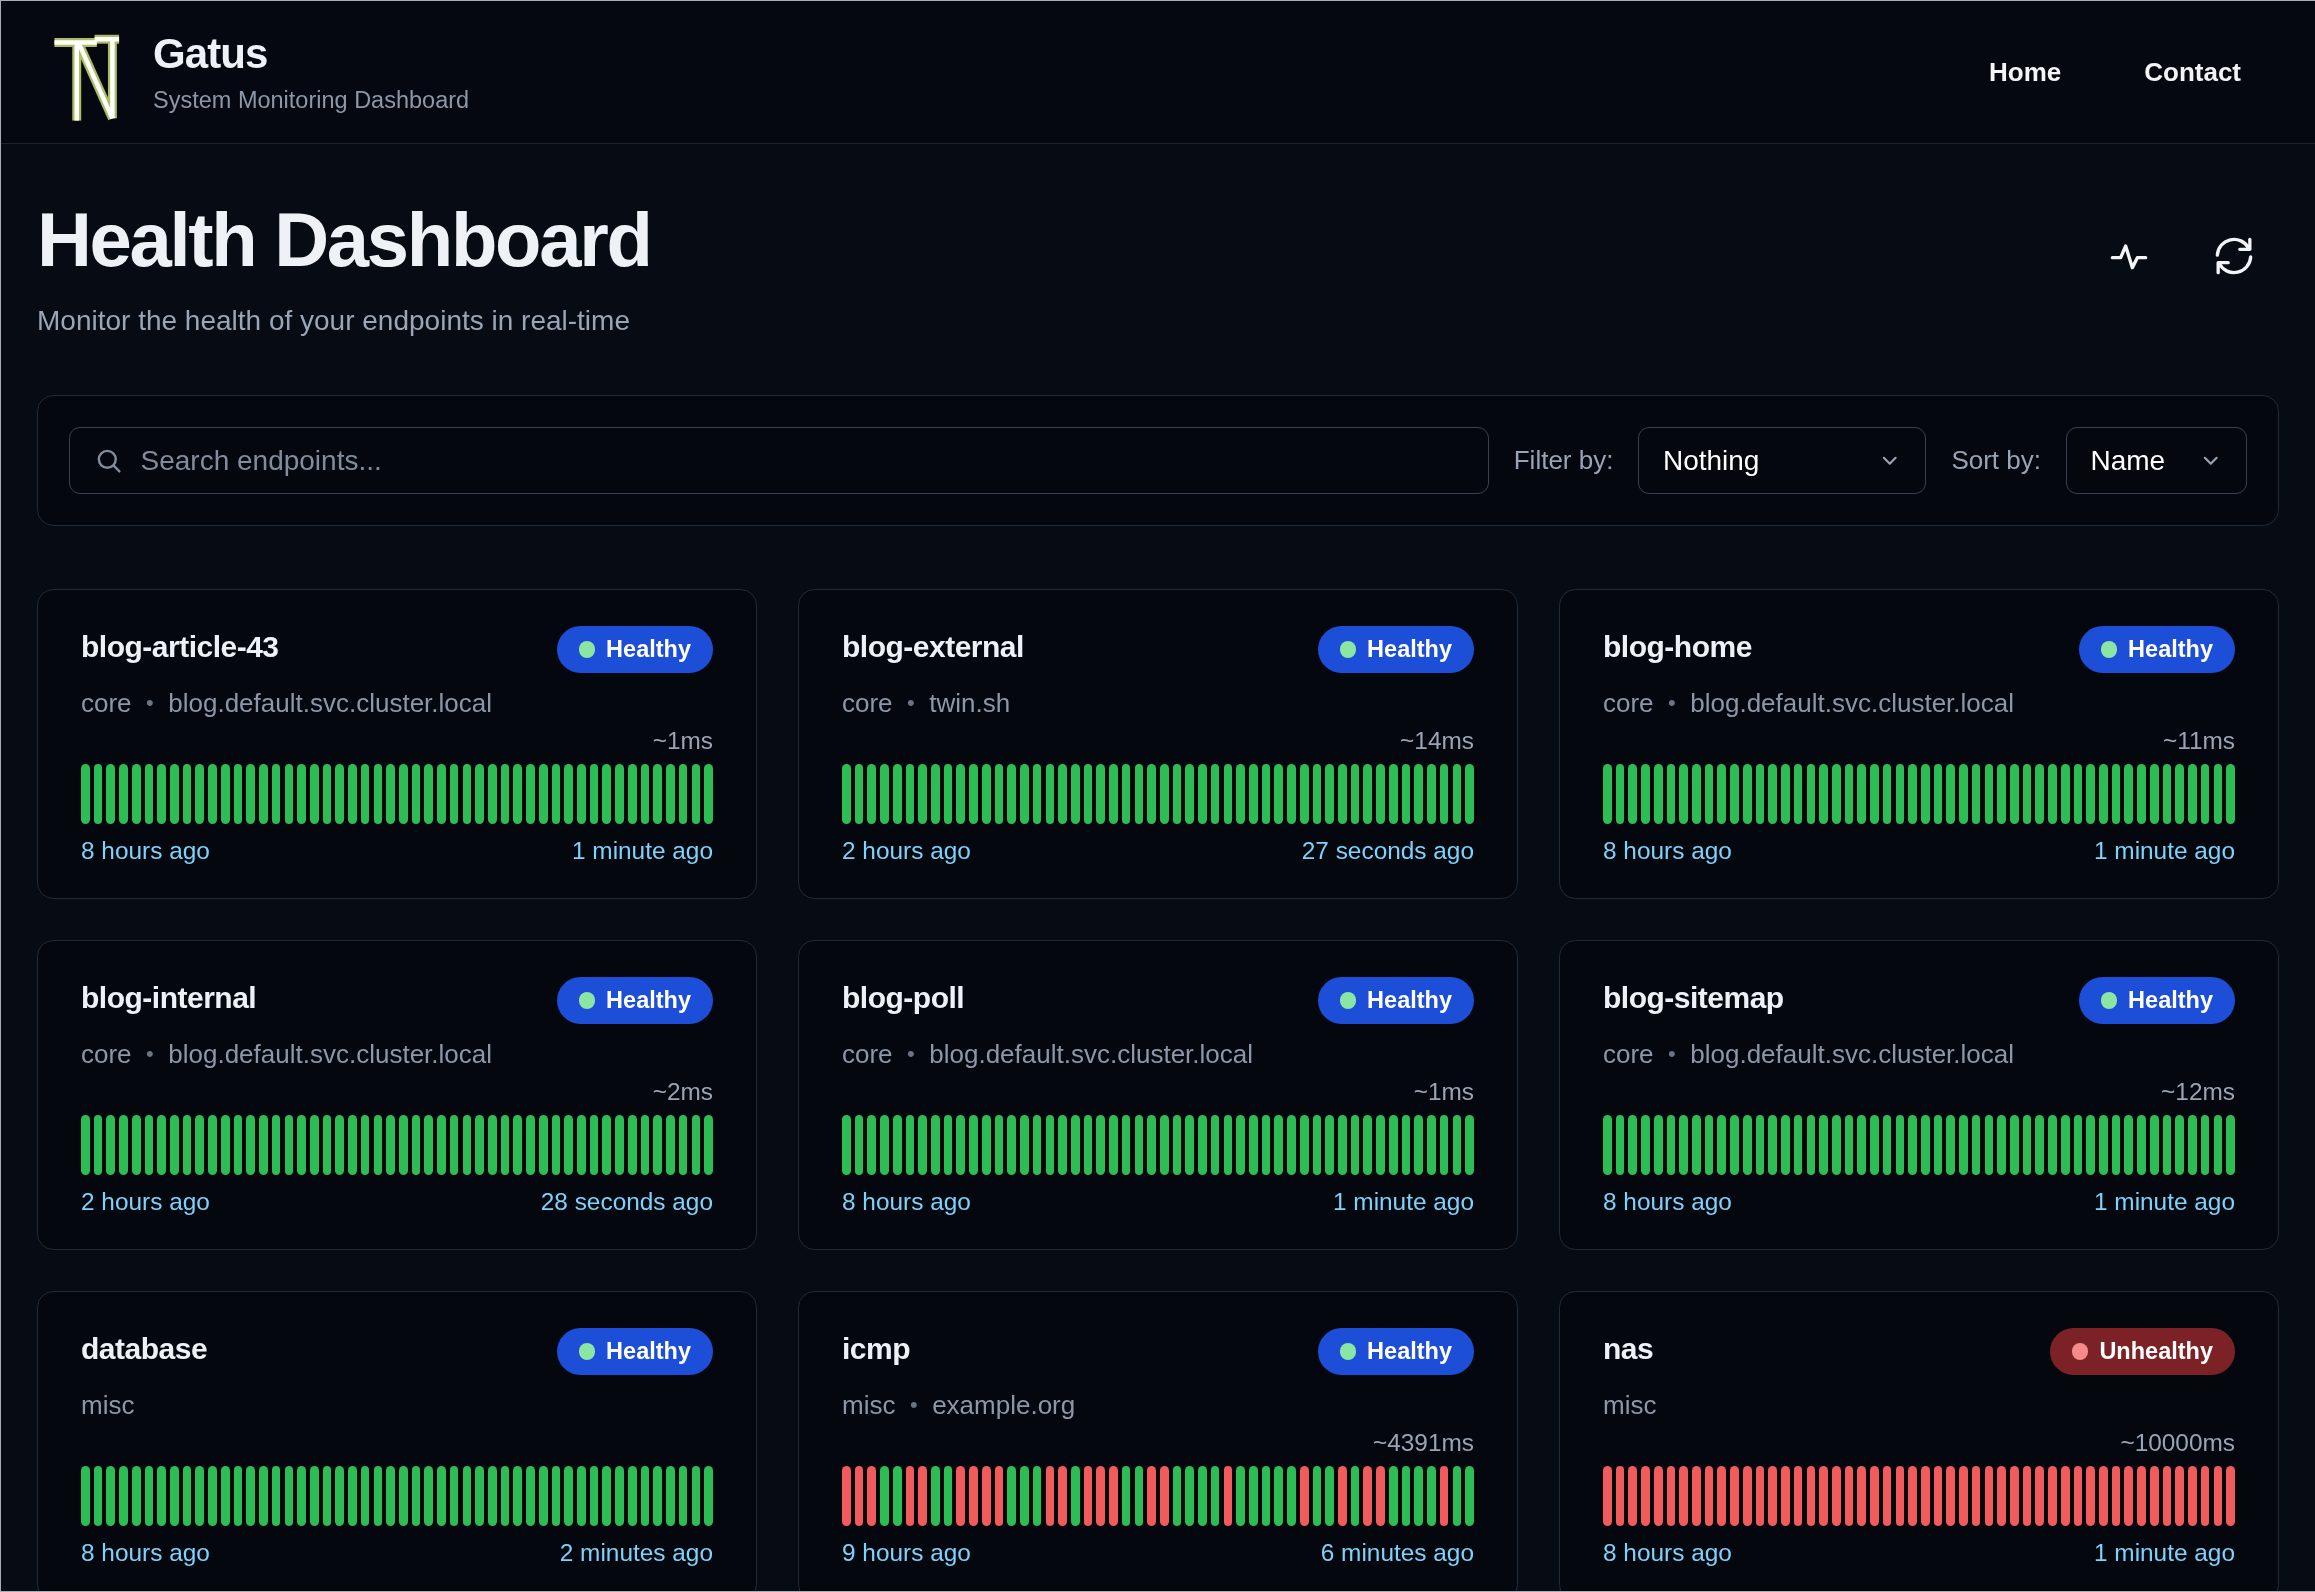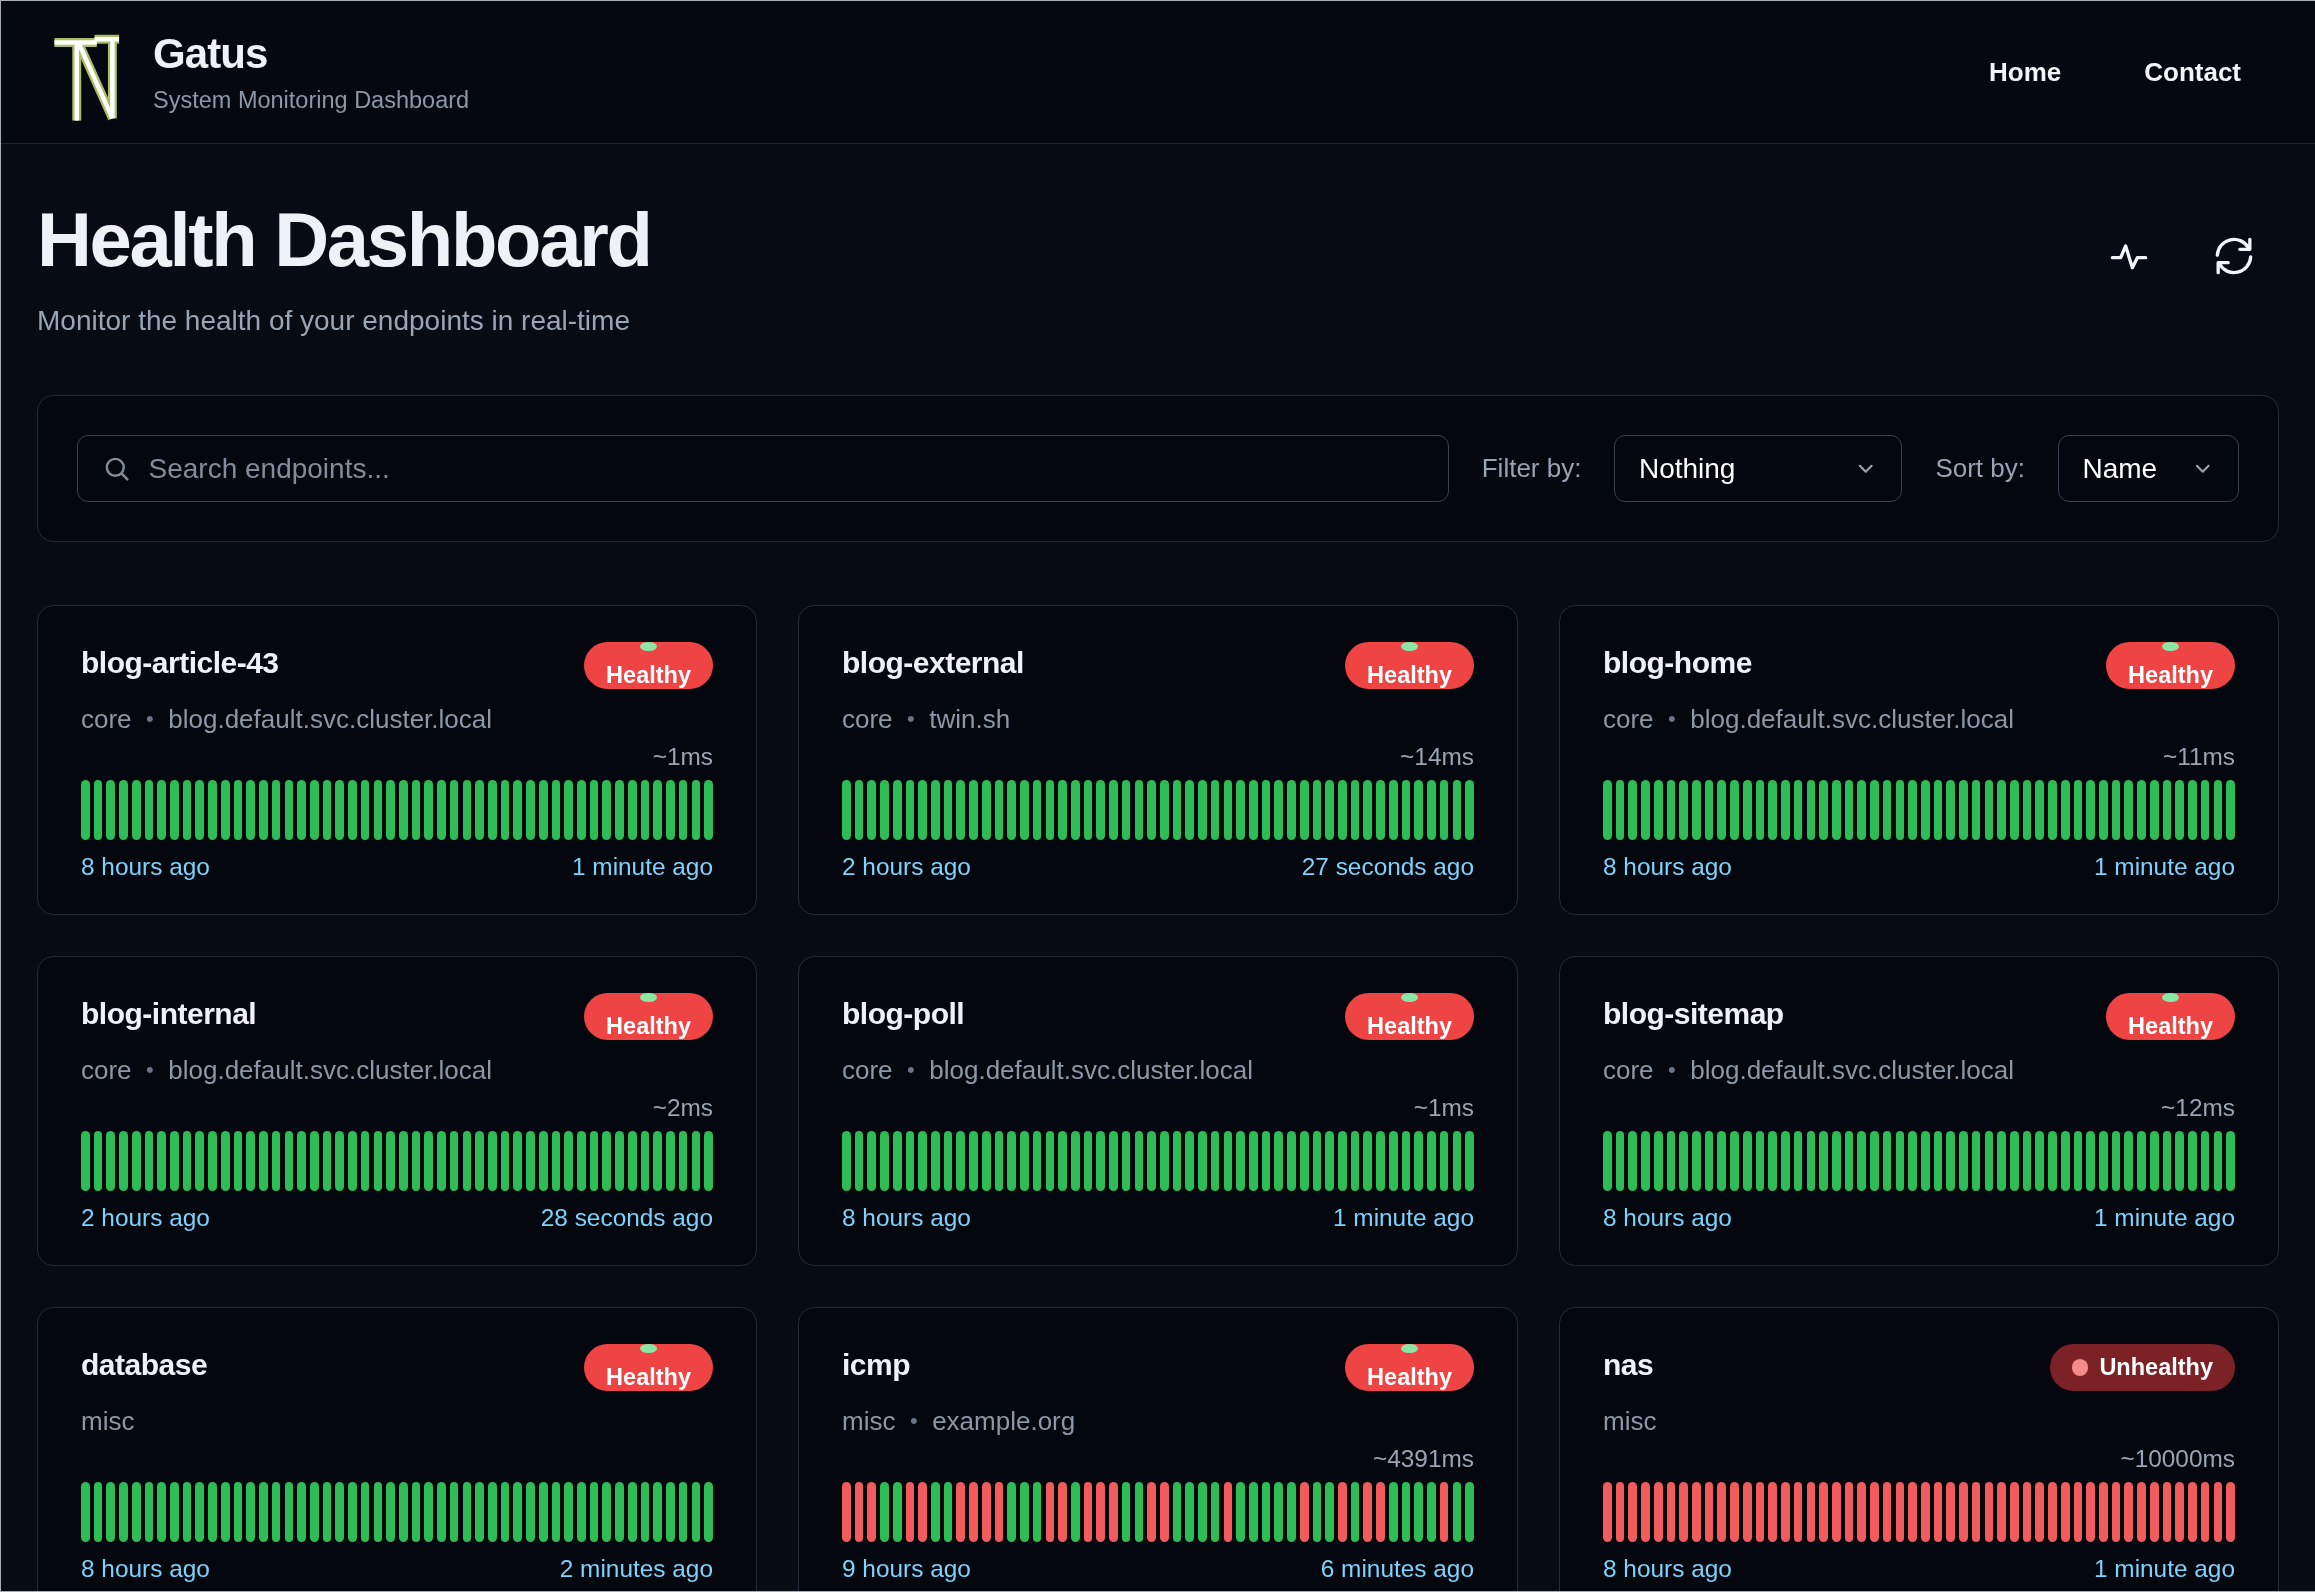--- a/index.html
+++ b/index.html
@@ -32,21 +32,21 @@
   .page-head { display:flex; justify-content:space-between; align-items:flex-start; margin-top:52px; }
   .page-title { font-size:76px; font-weight:bold; letter-spacing:-2.3px; }
   .page-sub { font-size:28px; color:#9aa5b5; margin-top:22px; }
   .head-actions { display:flex; gap:65px; margin-top:40px; margin-right:25px; }
   .icon-btn { width:40px; height:40px; background:none; border:none; cursor:pointer; color:#f2f4f8; }
   .icon-btn svg { width:40px; height:40px; }
 
   
   .controls {
     margin-top:58px; background:#04070e; border:0.9px solid #232b3a; border-radius:16.3px;
-    padding:39px; display:flex; align-items:center; gap:33px;
+    padding:31px; display:flex; align-items:center; gap:25px;
   }
   .search-box {
     flex:1; display:flex; align-items:center; gap:18px;
     border:0.9px solid #39404f; border-radius:11px; height:67px; padding:0 23.5px;
     background:#04070e;
   }
   .search-box svg { width:29px; height:29px; color:#828c9c; flex:none; }
   .search-box input {
     flex:1; background:transparent; border:none; outline:none;
     font-size:28px; color:#eef1f6; font-family:"Liberation Sans", sans-serif;
@@ -74,21 +74,21 @@
     height:310px; padding:36px 43px 33px 43px;
     display:flex; flex-direction:column;
   }
   .card-top { display:flex; justify-content:space-between; align-items:flex-start; }
   .ep-name { font-size:30px; font-weight:bold; letter-spacing:-0.5px; padding-top:3.6px; }
   .badge {
     display:flex; align-items:center; gap:11px;
     height:47px; border-radius:23.5px; padding:0 22px;
     font-size:23.5px; font-weight:bold; flex:none;
   }
-  .badge.healthy { background:#ef4444; color:#ffffff;flex-direction:column; }
+  .badge.healthy { background:#1d4ed8; color:#ffffff; }
   .badge.healthy .dot { background:#8be6a4; }
   .badge.unhealthy { background:#7c2125; color:#ffffff; }
   .badge.unhealthy .dot { background:#f58a8a; }
   .badge .dot { width:16.3px; height:16.3px; border-radius:50%; }
   .ep-sub { margin-top:14.5px; font-size:26px; color:#8d97a8; display:flex; align-items:center; gap:14.5px; }
   .ep-sub .sep { font-size:22px; color:#6b7484; }
   .chart { margin-top:auto; }
   .latency { text-align:right; font-size:24.4px; color:#9aa4b4; margin-bottom:9px; }
   .bars { display:flex; gap:4.1px; height:60px; align-items:stretch; }
   .bar { flex:1; border-radius:5.4px; }

